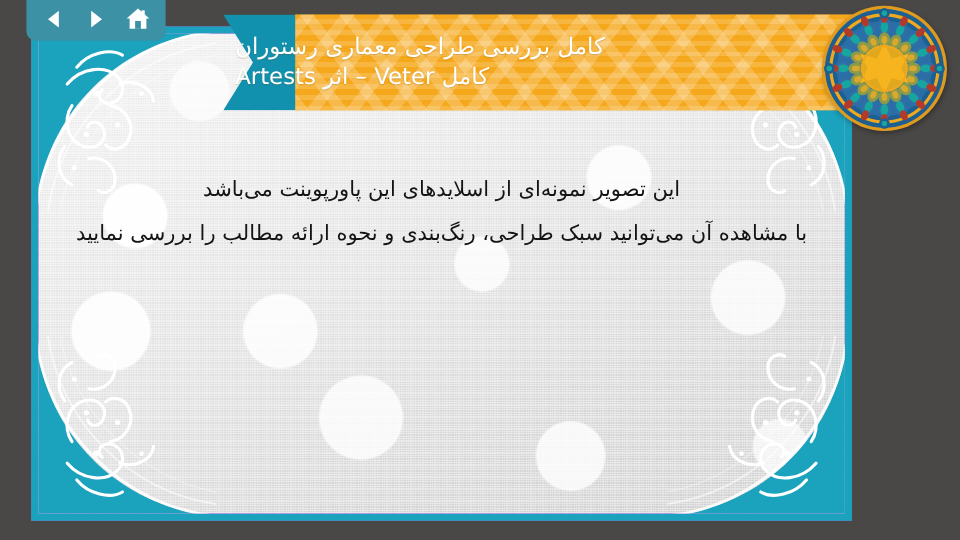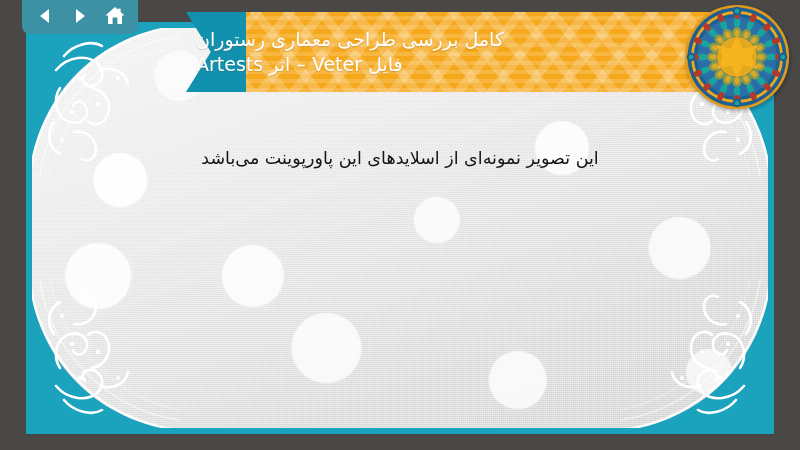--- a/index.html
+++ b/index.html
@@ -20,21 +20,21 @@
     display:flex; align-items:flex-end; justify-content:space-between;
     padding:0 9px 5px 9px;
     z-index:40;
   }
   .navbtn{ width:28px; height:26px; display:flex; align-items:center; justify-content:center; cursor:pointer; }
   .navbtn svg{ display:block; }
 
   
   #slide{
     position:absolute; left:26px; top:22px;
-    width:748px; height:412px;
+    width:684px; height:412px;
     background:#d946ef;
     border:6px solid #1ba2bd;
     overflow:hidden;
     z-index:10;
   }
   
   #bg{
     position:absolute; inset:0;
     background:
       radial-gradient(circle at 12% 38%, rgba(255,255,255,.95) 0 26px, rgba(255,255,255,0) 28px),
@@ -226,31 +226,32 @@
         <circle cx="50" cy="52" r="2.6"></circle>
           <circle cx="42" cy="86" r="2.2"></circle>
         <circle cx="68" cy="78" r="2.2"></circle>
           <circle cx="32" cy="114" r="2"></circle>
           <circle cx="88" cy="52" r="2"></circle>
       </g>
     </svg>
 
     <div id="body-text">
       <div class="bline">این تصویر نمونه‌ای از اسلایدهای این پاورپوینت می‌باشد</div>
+      <div class="bline">با مشاهده آن می‌توانید سبک طراحی، رنگ‌بندی و نحوه ارائه مطالب را بررسی نمایید</div>
     </div>
   </div>
 
   <div id="banner-wrap">
     <div id="banner-tip"></div>
     <div id="banner-body">
       <div id="banner-pat"></div>
     </div>
     <div id="banner-text">
       <div class="btitle">کامل بررسی طراحی معماری رستوران</div>
-      <div class="btitle">فایل Veter – اثر Artests</div>
+      <div class="btitle">کامل Veter – اثر Artests</div>
     </div>
   </div>
 
   <svg id="rosette" viewBox="0 0 120 120">
     <defs>
       <g id="petal">
         <ellipse cx="0" cy="-39" rx="6.5" ry="9" fill="#2f6fa8"></ellipse>
         <ellipse cx="0" cy="-39" rx="3.6" ry="5.5" fill="#17a5a0"></ellipse>
         <ellipse cx="0" cy="-27" rx="5.5" ry="7" fill="#8a9a4a"></ellipse>
         <ellipse cx="0" cy="-27" rx="2.8" ry="3.8" fill="#d8a92c"></ellipse>

